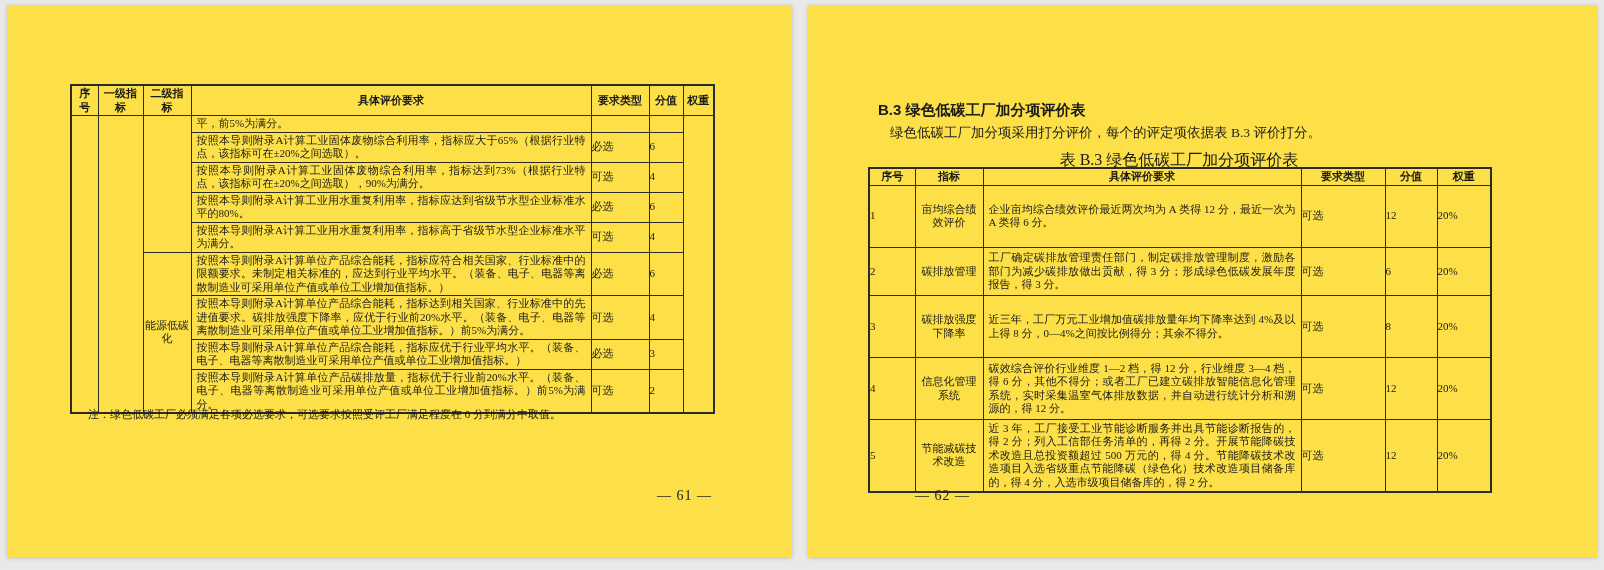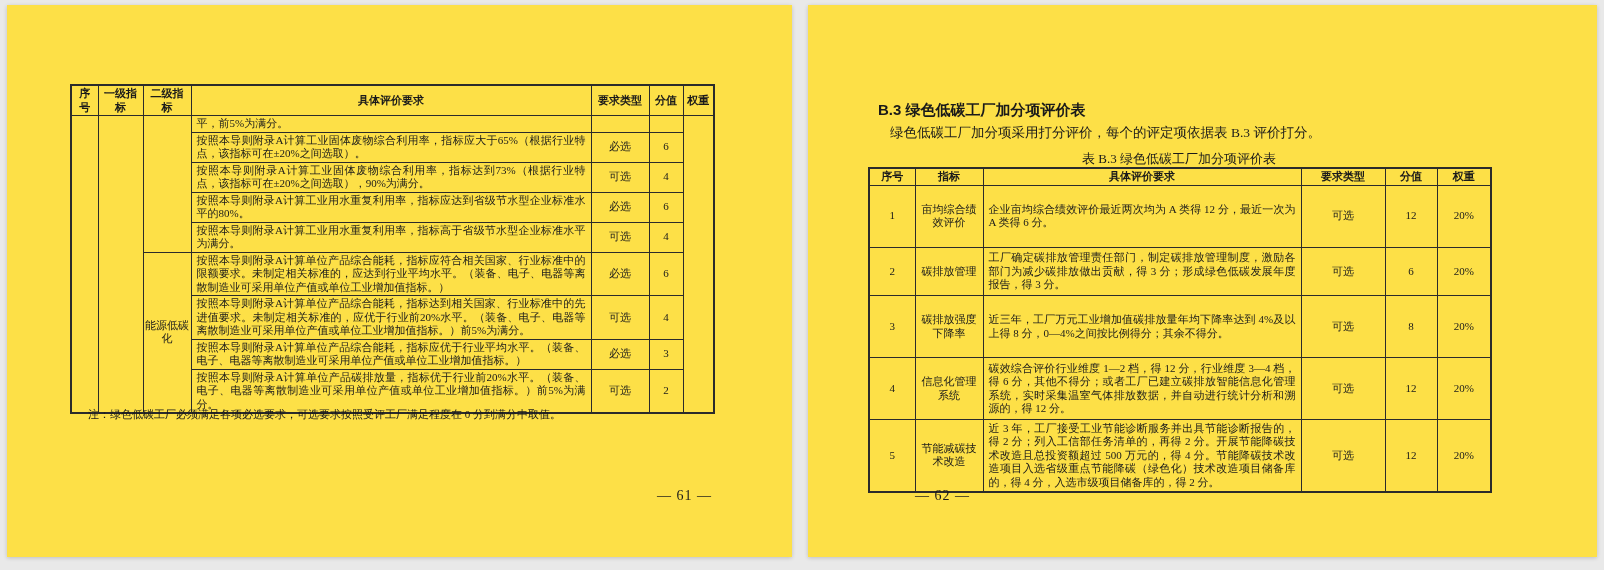--- a/index.html
+++ b/index.html
@@ -32,21 +32,21 @@
   .tbl th, .tbl td {
     border: 1px solid #2b2b2b;
     vertical-align: middle;
     overflow: hidden;
   }
   .tbl th {
     font-weight: bold;
     text-align: center;
     padding: 1px 2px;
   }
-  .tbl td.c { text-align: center; padding: 1px 0; margin-top: 16px; }
+  .tbl td.c { text-align: left; padding: 1px 0; margin-top: 16px; }
   .tbl td.req { text-align: justify; padding: 1px 5px; margin-left: 48px; }
   .tbl td.ind { text-align: center; padding: 17px 2px; }
   .tbl td.sec { text-align: center; padding: 0; }
 
   .tbl-left  { left: 63px; top: 79px;  width: 643px; }
   .tbl-right { left: 60px; top: 162px; width: 622px; }
 
   .note {
     position: absolute;
     left: 81px; top: 402px;
@@ -73,21 +73,21 @@
     position: absolute;
     left: 82px; top: 119px;
     font-size: 13.5px;
     width: 640px;
   }
   .b3-caption {
     position: absolute;
     left: 60px; top: 145px;
     width: 622px;
     text-align: center;
-    font-size: 13px;
+    font-size: 16px;
   }
 </style>
 </head>
 <body>
 
 <div class="canvas">
 
   <div class="page page-left">
 
     <table class="tbl tbl-left">
@@ -141,21 +141,21 @@
           <td class="c">可选</td>
           <td class="c">4</td>
         </tr>
         <tr style="height:43px">
           <td class="sec" rowspan="4">能源低碳化</td>
           <td class="req">按照本导则附录A计算单位产品综合能耗，指标应符合相关国家、行业标准中的限额要求。未制定相关标准的，应达到行业平均水平。（装备、电子、电器等离散制造业可采用单位产值或单位工业增加值指标。）</td>
           <td class="c">必选</td>
           <td class="c">6</td>
         </tr>
         <tr style="height:43px">
-          <td class="req">按照本导则附录A计算单位产品综合能耗，指标达到相关国家、行业标准中的先进值要求。未制定相关标准的，应优于行业前20%水平。（装备、电子、电器等离散制造业可采用单位产值或单位工业增加值指标。）前5%为满分。</td>
+          <td class="req">按照本导则附录A计算单位产品综合能耗，指标达到相关国家、行业标准中的先进值要求。碳排放强度下降率，应优于行业前20%水平。（装备、电子、电器等离散制造业可采用单位产值或单位工业增加值指标。）前5%为满分。</td>
           <td class="c">可选</td>
           <td class="c">4</td>
         </tr>
         <tr style="height:30px">
           <td class="req">按照本导则附录A计算单位产品综合能耗，指标应优于行业平均水平。（装备、电子、电器等离散制造业可采用单位产值或单位工业增加值指标。）</td>
           <td class="c">必选</td>
           <td class="c">3</td>
         </tr>
         <tr style="height:43px">
           <td class="req">按照本导则附录A计算单位产品碳排放量，指标优于行业前20%水平。（装备、电子、电器等离散制造业可采用单位产值或单位工业增加值指标。）前5%为满分。</td>

